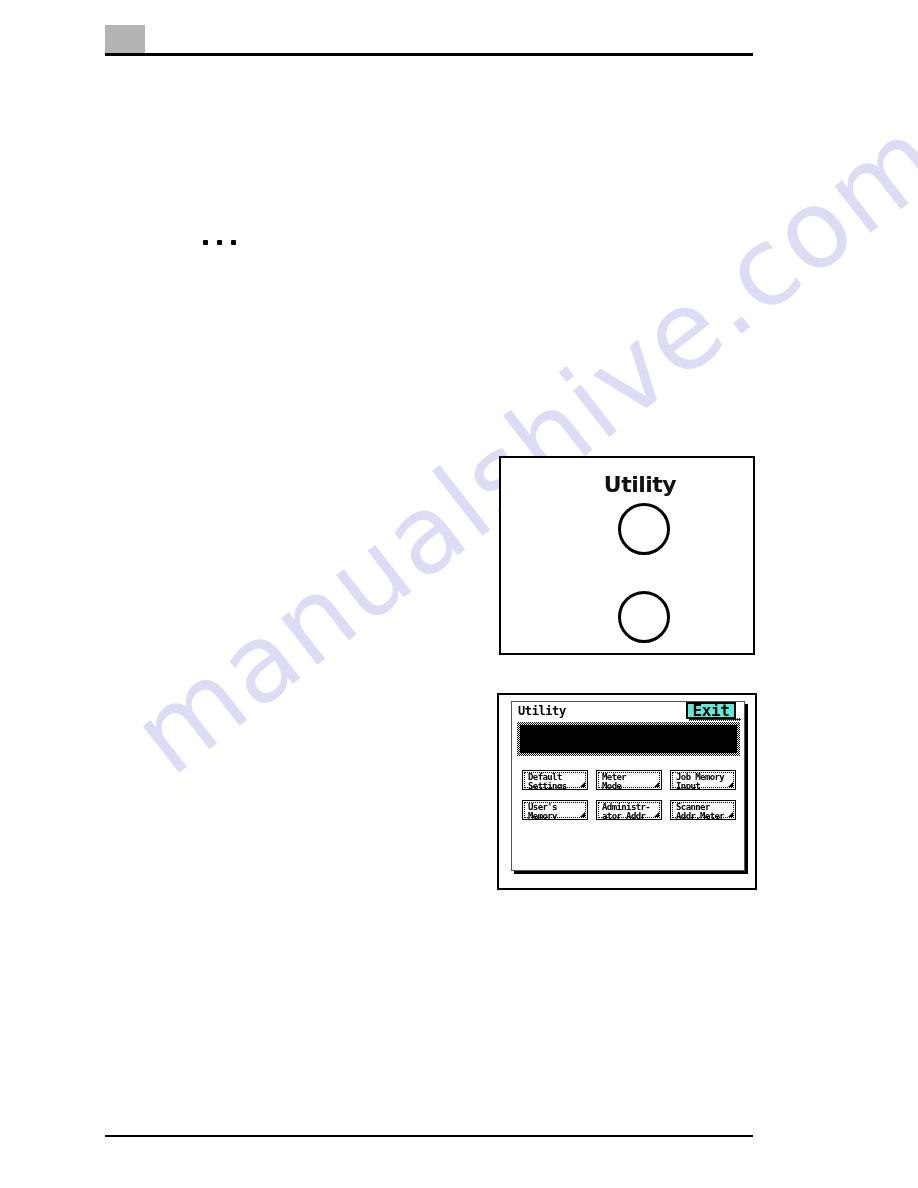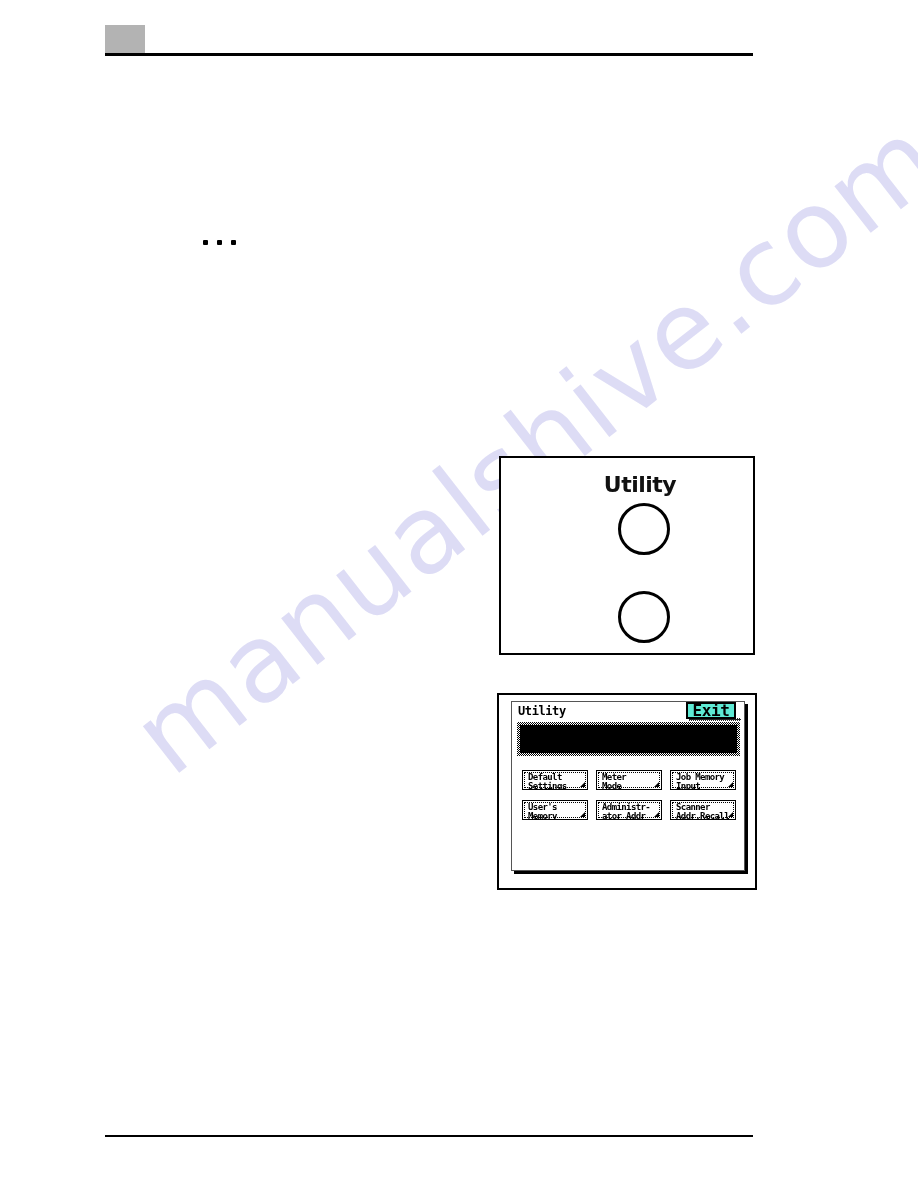--- a/index.html
+++ b/index.html
@@ -319,21 +319,21 @@
 Mode</div>
           <div class="lcd-btn">Job Memory
 Input</div>
         </div>
         <div class="lcd-row">
           <div class="lcd-btn">User's
 Memory</div>
           <div class="lcd-btn">Administr-
 ator Addr</div>
           <div class="lcd-btn">Scanner
-Addr.Recall</div>
+Addr.Meter</div>
         </div>
       </div>
 
     </div>
   </div>
 
   <div class="footer-rule"></div>
 
 </div>
 

